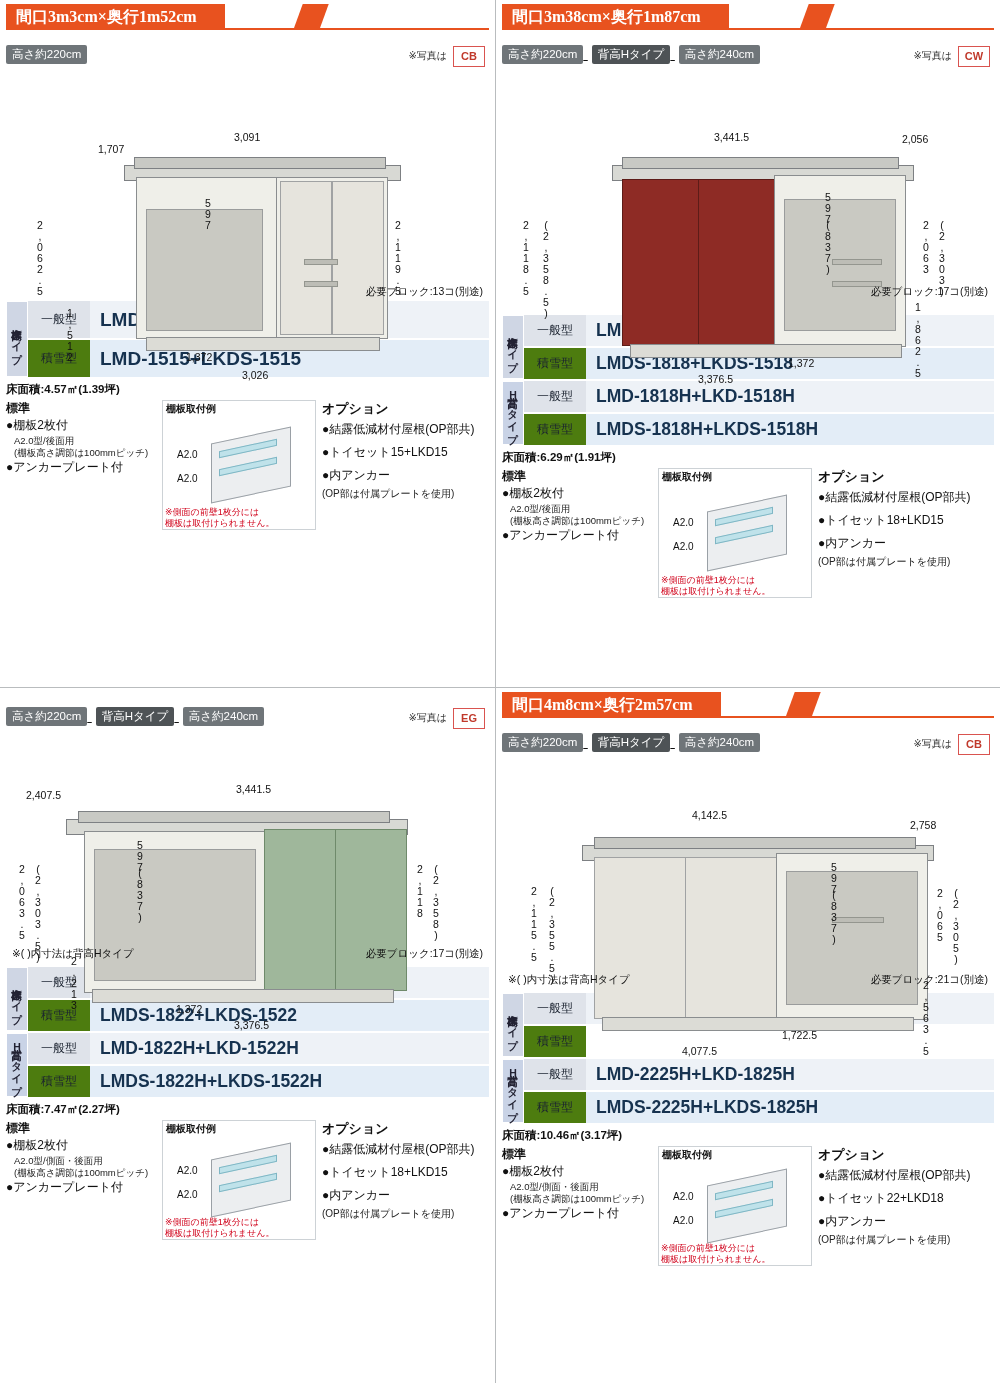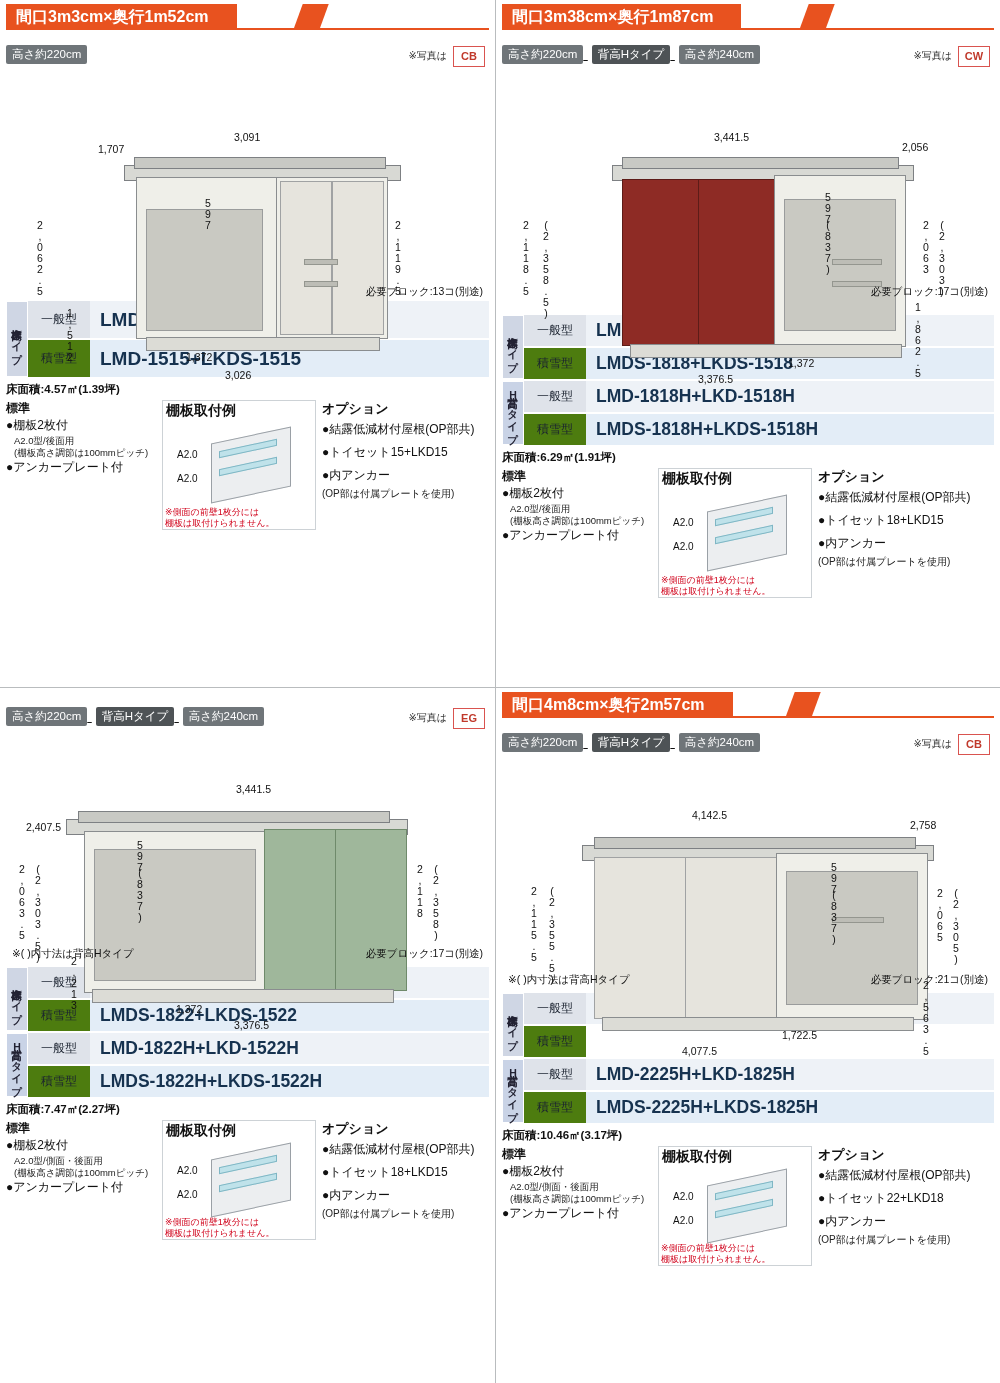--- a/index.html
+++ b/index.html
@@ -5,21 +5,21 @@
   html,body{margin:0;padding:0;}
   body{width:1000px;height:1383px;background:#ffffff;font-family:"Liberation Sans","DejaVu Sans",sans-serif;color:#111;}
   .page{position:relative;width:1000px;height:1383px;box-sizing:border-box;}
   .grid{display:grid;grid-template-columns:496px 504px;grid-template-rows:688px 695px;width:1000px;height:1383px;}
   .panel{position:relative;box-sizing:border-box;padding:4px 6px 2px 6px;overflow:hidden;}
   .panel.left{border-right:1px solid #b9bcbe;}
   .panel.toprow{border-bottom:1px solid #b9bcbe;}
 
   
   .banner{position:relative;height:26px;}
-  .banner .bg{position:absolute;left:0;top:0;height:26px;background:#e8521f;color:#fff;font-weight:bold;font-size:16px;line-height:26px;padding:0 28px 0 10px;white-space:nowrap;}
+  .banner .bg{position:absolute;left:0;top:0;height:26px;background:#e8521f;color:#fff;font-weight:bold;font-size:16px;line-height:26px;padding:0 28px 0 10px;white-space:nowrap;font-family:Liberation Serif, serif;}
   .banner .tail{position:absolute;top:0;height:26px;width:26px;background:#e8521f;transform:skewX(-20deg);}
   .banner .bgline{position:absolute;left:0;right:0;top:24px;height:2px;background:#e8521f;}
 
   
   .subbar{position:relative;height:22px;margin-top:15px;text-decoration:underline;}
   .chip{display:inline-block;background:#6f7579;color:#fff;font-size:11.5px;line-height:17px;padding:1px 6px;border-radius:2px;vertical-align:top;}
   .chip.dark{background:#4e5356;}
   .photonote{position:absolute;right:42px;top:4px;font-size:10px;color:#333;}
   .colorcode{position:absolute;right:4px;top:1px;width:30px;height:19px;border:1px solid #d9534f;color:#c0392b;font-size:11px;font-weight:bold;text-align:center;line-height:19px;background:#fff;}
 
@@ -56,21 +56,21 @@
   
   .floorarea{font-size:11.5px;margin-top:3px;font-weight:bold;}
 
   
   .specs{display:flex;margin-top:3px;gap:6px;}
   .specs .col1{width:150px;font-size:11.5px;line-height:1.45;}
   .specs .col1 .ttl{font-weight:bold;font-size:12px;}
   .specs .col1 .li{font-size:12px;}
   .specs .col1 .sub{font-size:9.5px;color:#222;padding-left:8px;line-height:1.25;}
   .specs .col2{width:152px;position:relative;border:1px solid #cdd2d6;}
-  .specs .col2 .cap{font-size:14px;font-weight:bold;padding:1px 3px;}
+  .specs .col2 .cap{font-size:10px;font-weight:bold;padding:1px 3px;}
   .specs .col2 .warn{position:absolute;left:2px;bottom:1px;font-size:9px;color:#d0021b;line-height:1.15;}
   .specs .col2 .a20{position:absolute;font-size:10px;}
   .specs .col3{flex:1;font-size:12px;line-height:1.9;}
   .specs .col3 .ttl{font-weight:bold;font-size:13px;line-height:1.4;}
   .specs .col3 .note{font-size:10px;color:#222;line-height:1.3;}
 
   .sb-box{position:absolute;border:1px solid #9aa0a6;background:#eceef0;}
   .sb-shelf{position:absolute;background:#bfe2ea;border:1px solid #7fb6c4;}
 </style>
 </head>
@@ -105,21 +105,21 @@
       <div class="shelf" style="left:298px;top:212px;width:32px;height:4px;"></div>
       <div class="leg" style="left:140px;top:268px;width:232px;height:12px;background:#dcdcd6;"></div>
 
       <div class="dim" style="left:92px;top:74px;">1,707</div>
       <div class="dim" style="left:228px;top:62px;">3,091</div>
       <div class="dimv" style="left:28px;top:150px;">2,062.5</div>
       <div class="dimv" style="left:58px;top:238px;">1,512</div>
       <div class="dimv" style="left:196px;top:128px;">597</div>
       <div class="dimv" style="left:386px;top:150px;">2,119.5</div>
       <div class="dim" style="left:180px;top:282px;">1,372</div>
-      <div class="dim" style="left:219px;top:300px;">3,026</div>
+      <div class="dim" style="left:236px;top:300px;">3,026</div>
 
       <div class="blocknote">必要ブロック:13コ(別途)</div>
     </div>
 
     <div class="models">
       <div class="sidecol" style="width:20px;">
         <div class="sidelabel">標準高タイプ</div>
       </div>
       <div class="rows" style="margin-left:2px;">
         <div class="mrow">
@@ -183,21 +183,21 @@
       <div class="roof" style="left:120px;top:88px;width:275px;height:10px;background:#c8c9c4;"></div>
       <div class="doorR" style="left:120px;top:110px;width:75px;height:165px;"></div>
       <div class="doorR" style="left:196px;top:110px;width:75px;height:165px;"></div>
       <div class="body" style="left:272px;top:106px;width:130px;height:170px;"></div>
       <div class="inner" style="left:282px;top:130px;width:110px;height:130px;"></div>
       <div class="shelf" style="left:330px;top:190px;width:48px;height:4px;"></div>
       <div class="shelf" style="left:330px;top:212px;width:48px;height:4px;"></div>
       <div class="leg" style="left:128px;top:275px;width:270px;height:12px;background:#dcdcd6;"></div>
 
       <div class="dim" style="left:212px;top:62px;">3,441.5</div>
-      <div class="dim" style="left:400px;top:72px;">2,056</div>
+      <div class="dim" style="left:400px;top:64px;">2,056</div>
       <div class="dimv" style="left:18px;top:150px;">2,118.5</div>
       <div class="dimv" style="left:38px;top:150px;">(2,358.5)</div>
       <div class="dimv" style="left:320px;top:122px;">597</div>
       <div class="dimv" style="left:320px;top:150px;">(837)</div>
       <div class="dimv" style="left:418px;top:150px;">2,063</div>
       <div class="dimv" style="left:434px;top:150px;">(2,303)</div>
       <div class="dimv" style="left:410px;top:232px;">1,862.5</div>
       <div class="dim" style="left:286px;top:288px;">1,372</div>
       <div class="dim" style="left:196px;top:304px;">3,376.5</div>
 
@@ -271,21 +271,21 @@
 
     <div class="illus" style="height:210px;">
       <div class="roof" style="left:60px;top:88px;width:340px;height:14px;"></div>
       <div class="roof" style="left:72px;top:80px;width:310px;height:10px;background:#c8c9c4;"></div>
       <div class="body" style="left:78px;top:100px;width:180px;height:160px;"></div>
       <div class="inner" style="left:88px;top:118px;width:160px;height:130px;"></div>
       <div class="doorG" style="left:258px;top:98px;width:70px;height:160px;"></div>
       <div class="doorG" style="left:329px;top:98px;width:70px;height:160px;"></div>
       <div class="leg" style="left:86px;top:258px;width:300px;height:12px;background:#dcdcd6;"></div>
 
-      <div class="dim" style="left:20px;top:58px;margin-top:32px;">2,407.5</div>
+      <div class="dim" style="left:20px;top:58px;">2,407.5</div>
       <div class="dim" style="left:230px;top:52px;">3,441.5</div>
       <div class="dimv" style="left:10px;top:132px;">2,063.5</div>
       <div class="dimv" style="left:26px;top:132px;">(2,303.5)</div>
       <div class="dimv" style="left:128px;top:108px;">597</div>
       <div class="dimv" style="left:128px;top:136px;">(837)</div>
       <div class="dimv" style="left:408px;top:132px;">2,118</div>
       <div class="dimv" style="left:424px;top:132px;">(2,358)</div>
       <div class="dimv" style="left:62px;top:224px;">2,213</div>
       <div class="dim" style="left:170px;top:272px;">1,372</div>
       <div class="dim" style="left:228px;top:288px;">3,376.5</div>

